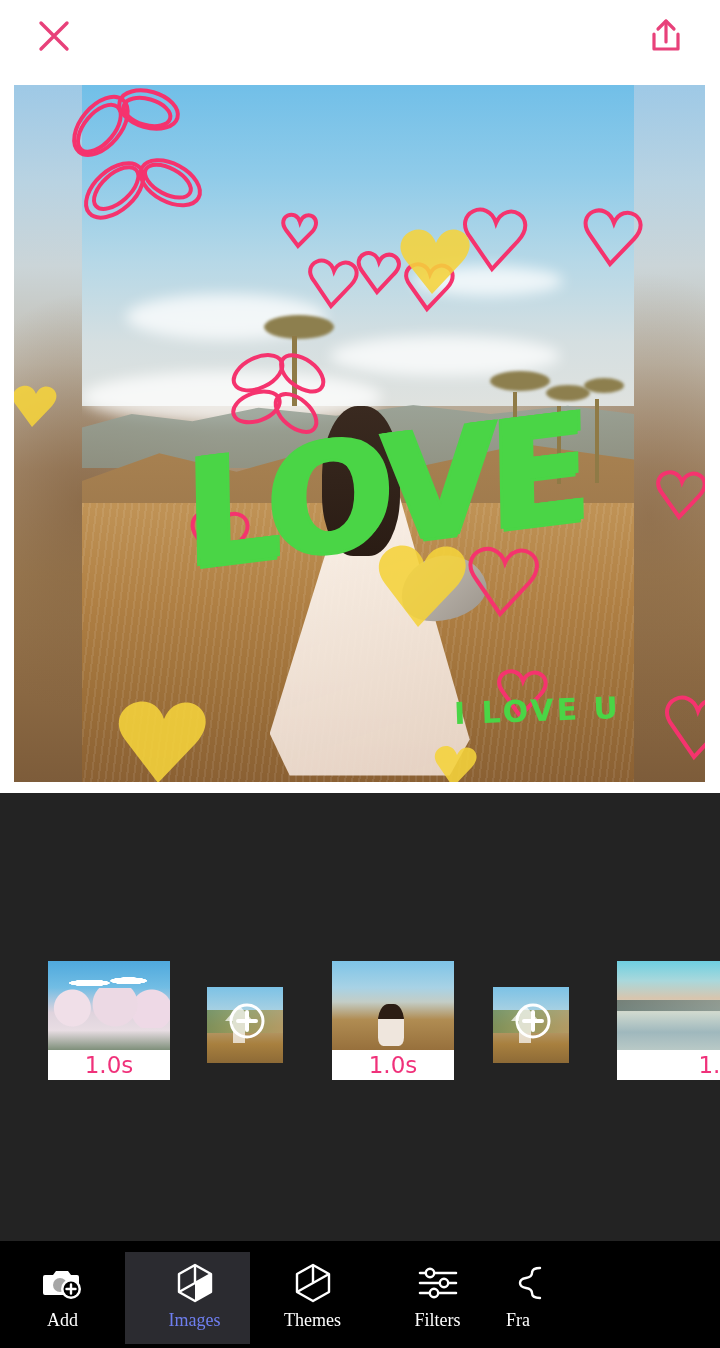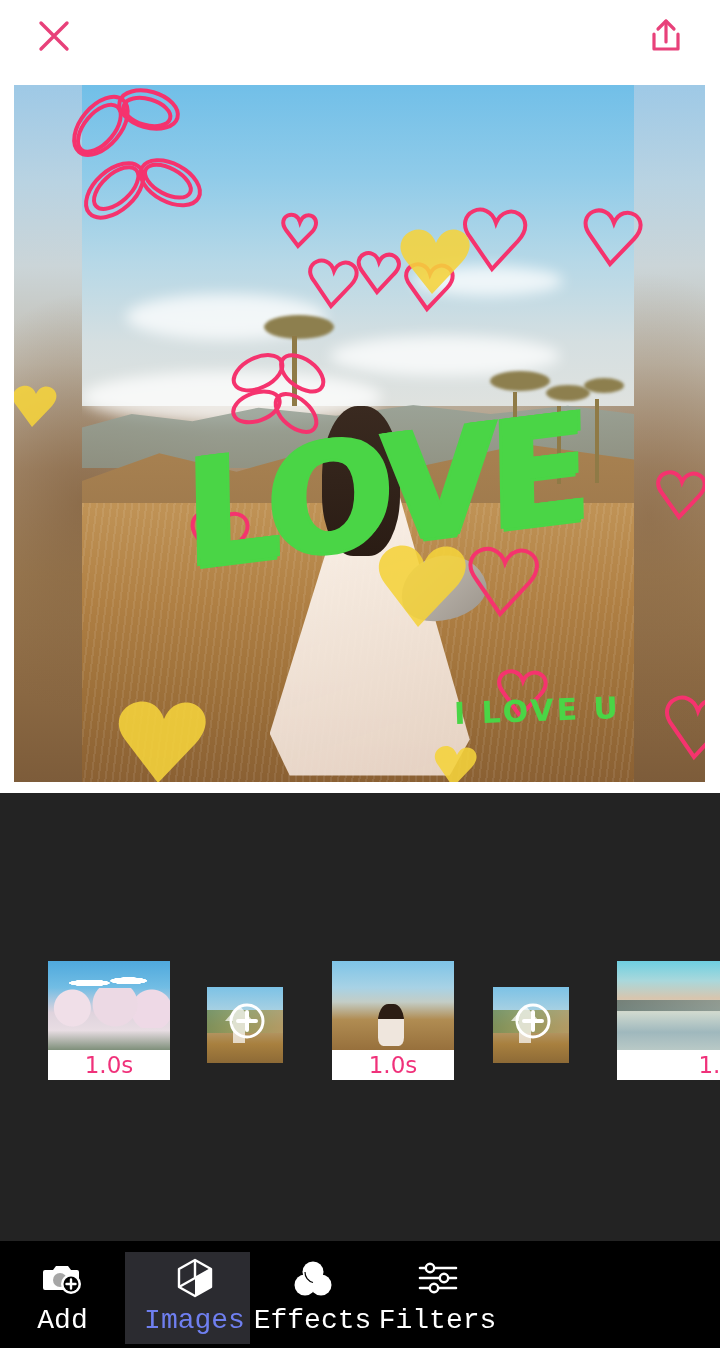--- a/index.html
+++ b/index.html
@@ -222,21 +222,21 @@
     background:#000000;
     display:flex; align-items:center;
   }
   .tool{
     width:125px; height:92px; flex:0 0 auto;
     display:flex; flex-direction:column; align-items:center; justify-content:center;
     gap:8px; color:#ffffff; margin-top:6px;
   }
   .tool.selected{ background:#2b2b30;padding-left:14px; }
   .tool.selected .tool-label{ color:#6f7ff0; }
-  .tool-label{ font-size:28px; font-family:Liberation Mono, monospace; }
+  .tool-label{ font-size:18px; font-family:Liberation Serif, serif; }
   .tool-icon{ height:38px; display:flex; align-items:center; justify-content:center;}
 </style>
 </head>
 <body>
 
 <div class="header">
   <div class="close-btn">
     <svg width="34" height="34" viewBox="0 0 34 34">
       <path d="M4 4 L30 30 M30 4 L4 30" stroke="#E8417A" stroke-width="3.4" stroke-linecap="round" fill="none"></path>
     </svg>
@@ -395,39 +395,45 @@
     <span class="tool-icon">
       <svg width="36" height="40" viewBox="0 0 36 40">
         <path d="M18 2 L34 11 L34 29 L18 38 L2 29 L2 11 Z" fill="none" stroke="#fff" stroke-width="2.4" stroke-linejoin="round"></path>
         <path d="M18 2 L18 20 L2 29 M18 20 L34 11" fill="none" stroke="#fff" stroke-width="2.4" stroke-linejoin="round"></path>
         <path d="M18 20 L34 11 L34 29 L18 38 Z" fill="#fff"></path>
       </svg>
     </span>
     <span class="tool-label">Images</span>
   </div>
 
-
   <div class="tool">
     <span class="tool-icon">
-      <svg width="40" height="38" viewBox="0 0 40 38">
-        <circle cx="20" cy="13" r="10.5" fill="#fff"></circle>
-        <circle cx="12" cy="26" r="10.5" fill="#fff"></circle>
-        <circle cx="28" cy="26" r="10.5" fill="#fff"></circle>
-        <path d="M20 23.5 a10.5 10.5 0 0 1-8-10.5" fill="none" stroke="#000" stroke-width="1.2"></path>
+      <svg width="36" height="40" viewBox="0 0 36 40">
+        <path d="M18 2 L34 11 L34 29 L18 38 L2 29 L2 11 Z" fill="none" stroke="#fff" stroke-width="2.4" stroke-linejoin="round"></path>
+        <path d="M18 2 L18 20 L2 29 M18 20 L34 11" fill="none" stroke="#fff" stroke-width="2.4" stroke-linejoin="round"></path>
       </svg>
     </span>
-    <span class="tool-label">Effects</span>
-  </div>
+    <span class="tool-label">Themes</span>
+  </div>
+
 
   <div class="tool">
     <span class="tool-icon">
       <svg width="40" height="34" viewBox="0 0 40 34">
         <path d="M2 7 h36 M2 17 h36 M2 27 h36" stroke="#fff" stroke-width="2.6" stroke-linecap="round"></path>
         <circle cx="12" cy="7" r="4.2" fill="#000" stroke="#fff" stroke-width="2.4"></circle>
         <circle cx="26" cy="17" r="4.2" fill="#000" stroke="#fff" stroke-width="2.4"></circle>
         <circle cx="16" cy="27" r="4.2" fill="#000" stroke="#fff" stroke-width="2.4"></circle>
       </svg>
     </span>
     <span class="tool-label">Filters</span>
   </div>
 
+  <div class="tool" style="width:60px;overflow:hidden;align-items:flex-start;">
+    <span class="tool-icon" style="width:60px;justify-content:flex-start;padding-left:10px;">
+      <svg width="40" height="36" viewBox="0 0 40 36">
+        <path d="M30 3 q-8 0 -8 5 q0 4 -6 5 q-6 1 -6 5 q0 4 6 5 q6 1 6 5 q0 5 8 5" fill="none" stroke="#fff" stroke-width="2.4" stroke-linecap="round"></path>
+      </svg>
+    </span>
+    <span class="tool-label" style="padding-left:6px;">Fra</span>
+  </div>
 
 </div>
 
 </body></html>

